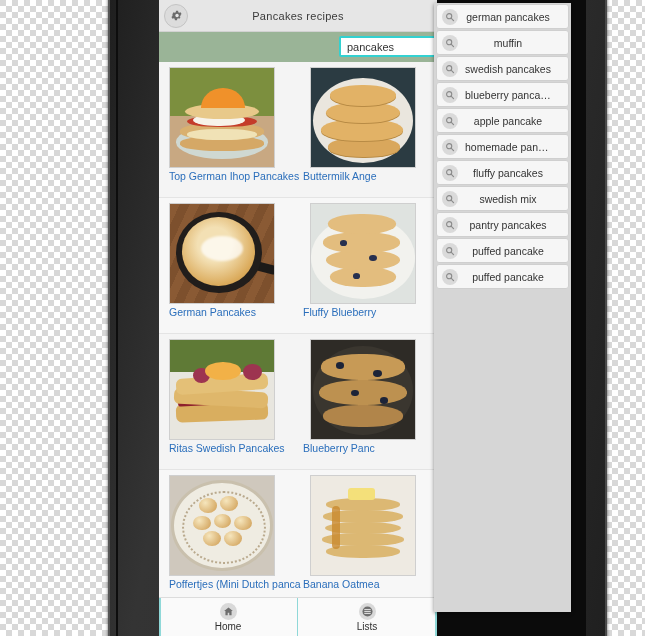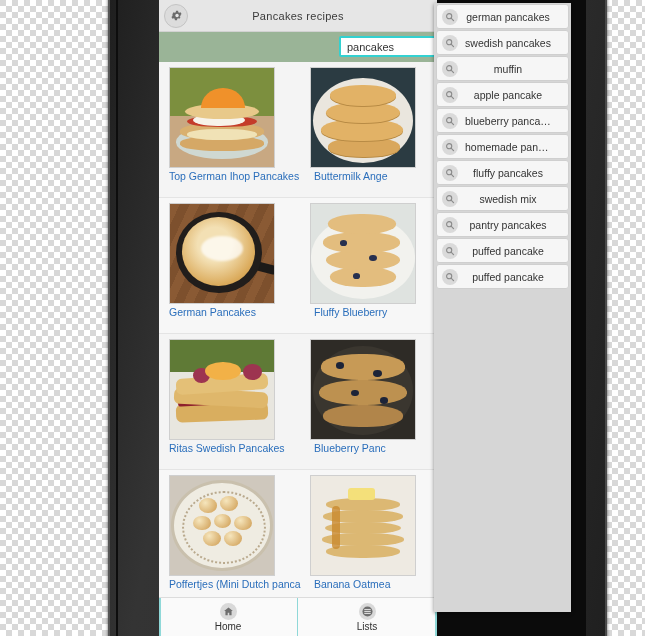--- a/index.html
+++ b/index.html
@@ -169,21 +169,21 @@
     position: absolute;
     left: 10px;
     top: 108px;
     width: 132px;
     font-size: 10.5px;
     color: #2a6ebb;
     white-space: nowrap;
     overflow: hidden;
     cursor: pointer;
   }
-  .cell.col2 .caption { left: 16px; }
+  .cell.col2 .caption { left: 5px; }
 
   
   .food { position: absolute; inset: 0; }
 
   
   .f-ihop { background: linear-gradient(#7c8f3e 0 48%, #c8a882 48% 100%); }
   .f-ihop .plate { position:absolute; left:6%; top:58%; width:88%; height:34%;
     background:#cfd8d2; border-radius:50%; }
   .f-ihop .cakeA { position:absolute; left:14%; top:36%; width:72%; height:16%;
     background:#e8c98a; border-radius:48%; }
@@ -561,48 +561,48 @@
           </span>
           <span class="sugg-text">german pancakes</span>
         </div>
         <div class="suggest-item">
           <span class="sugg-icon">
             <svg width="10" height="10" viewBox="0 0 24 24">
               <circle cx="10" cy="10" r="6.2" fill="none" stroke="#8a8a8a" stroke-width="2.6"></circle>
               <line x1="14.6" y1="14.6" x2="20.5" y2="20.5" stroke="#8a8a8a" stroke-width="2.8" stroke-linecap="round"></line>
             </svg>
           </span>
+          <span class="sugg-text">muffin</span>
+        </div>
+        <div class="suggest-item">
+          <span class="sugg-icon">
+            <svg width="10" height="10" viewBox="0 0 24 24">
+              <circle cx="10" cy="10" r="6.2" fill="none" stroke="#8a8a8a" stroke-width="2.6"></circle>
+              <line x1="14.6" y1="14.6" x2="20.5" y2="20.5" stroke="#8a8a8a" stroke-width="2.8" stroke-linecap="round"></line>
+            </svg>
+          </span>
           <span class="sugg-text">swedish pancakes</span>
         </div>
         <div class="suggest-item">
           <span class="sugg-icon">
             <svg width="10" height="10" viewBox="0 0 24 24">
               <circle cx="10" cy="10" r="6.2" fill="none" stroke="#8a8a8a" stroke-width="2.6"></circle>
               <line x1="14.6" y1="14.6" x2="20.5" y2="20.5" stroke="#8a8a8a" stroke-width="2.8" stroke-linecap="round"></line>
             </svg>
           </span>
-          <span class="sugg-text">muffin</span>
+          <span class="sugg-text">blueberry pancakes</span>
         </div>
         <div class="suggest-item">
           <span class="sugg-icon">
             <svg width="10" height="10" viewBox="0 0 24 24">
               <circle cx="10" cy="10" r="6.2" fill="none" stroke="#8a8a8a" stroke-width="2.6"></circle>
               <line x1="14.6" y1="14.6" x2="20.5" y2="20.5" stroke="#8a8a8a" stroke-width="2.8" stroke-linecap="round"></line>
             </svg>
           </span>
           <span class="sugg-text">apple pancake</span>
-        </div>
-        <div class="suggest-item">
-          <span class="sugg-icon">
-            <svg width="10" height="10" viewBox="0 0 24 24">
-              <circle cx="10" cy="10" r="6.2" fill="none" stroke="#8a8a8a" stroke-width="2.6"></circle>
-              <line x1="14.6" y1="14.6" x2="20.5" y2="20.5" stroke="#8a8a8a" stroke-width="2.8" stroke-linecap="round"></line>
-            </svg>
-          </span>
-          <span class="sugg-text">blueberry pancakes</span>
         </div>
         <div class="suggest-item">
           <span class="sugg-icon">
             <svg width="10" height="10" viewBox="0 0 24 24">
               <circle cx="10" cy="10" r="6.2" fill="none" stroke="#8a8a8a" stroke-width="2.6"></circle>
               <line x1="14.6" y1="14.6" x2="20.5" y2="20.5" stroke="#8a8a8a" stroke-width="2.8" stroke-linecap="round"></line>
             </svg>
           </span>
           <span class="sugg-text">homemade pancak...</span>
         </div>

